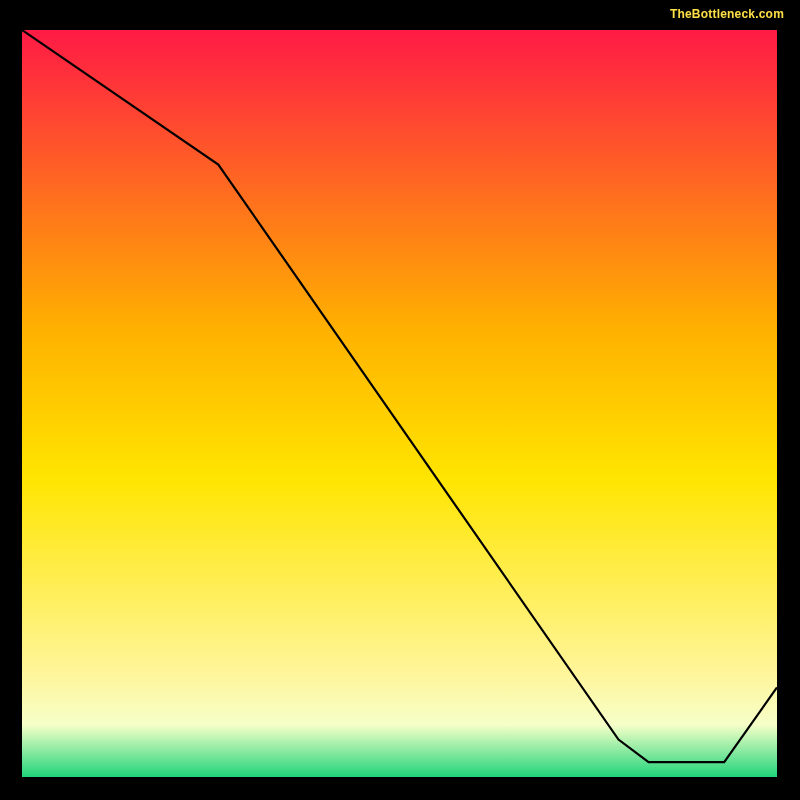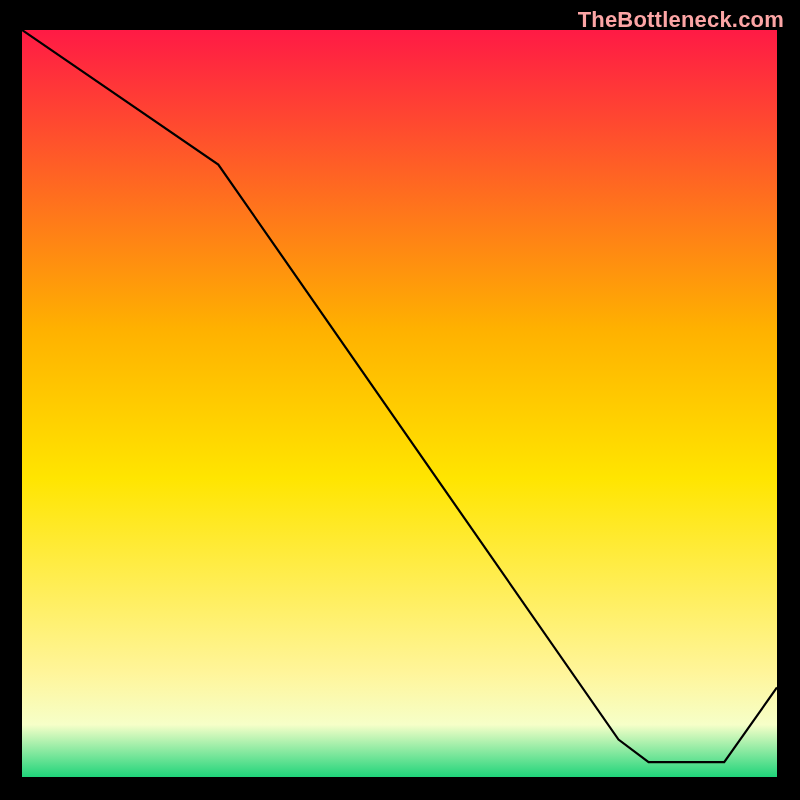--- a/index.html
+++ b/index.html
@@ -8,22 +8,22 @@
     width: 800px;
     height: 800px;
     background: #000000;
     font-family: Arial, Helvetica, sans-serif;
     overflow: hidden;
   }
   .watermark {
     position: absolute;
     top: 7px;
     right: 16px;
-    color: #fca5a5;
-    font-size: 22px;
+    color: #fde047;
+    font-size: 12px;
     font-weight: bold;
     letter-spacing: 0.2px;
   }
   .chart-frame {
     position: absolute;
     left: 20px;
     top: 28px;
     width: 759px;
     height: 751px;
     border: 2px solid #000000;

